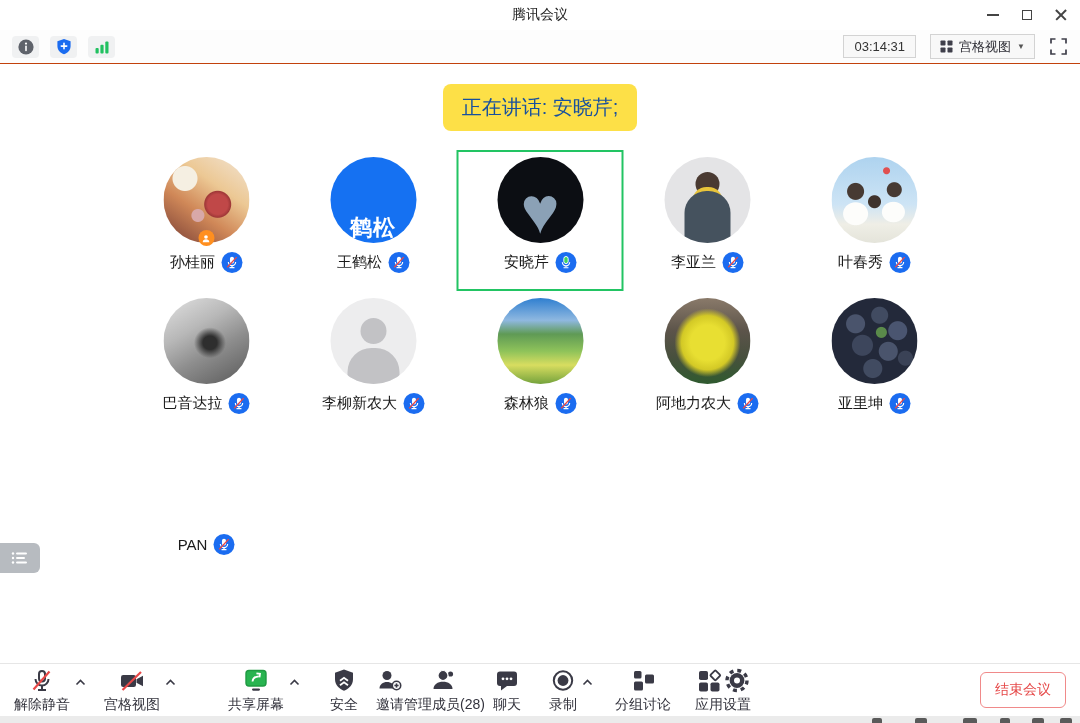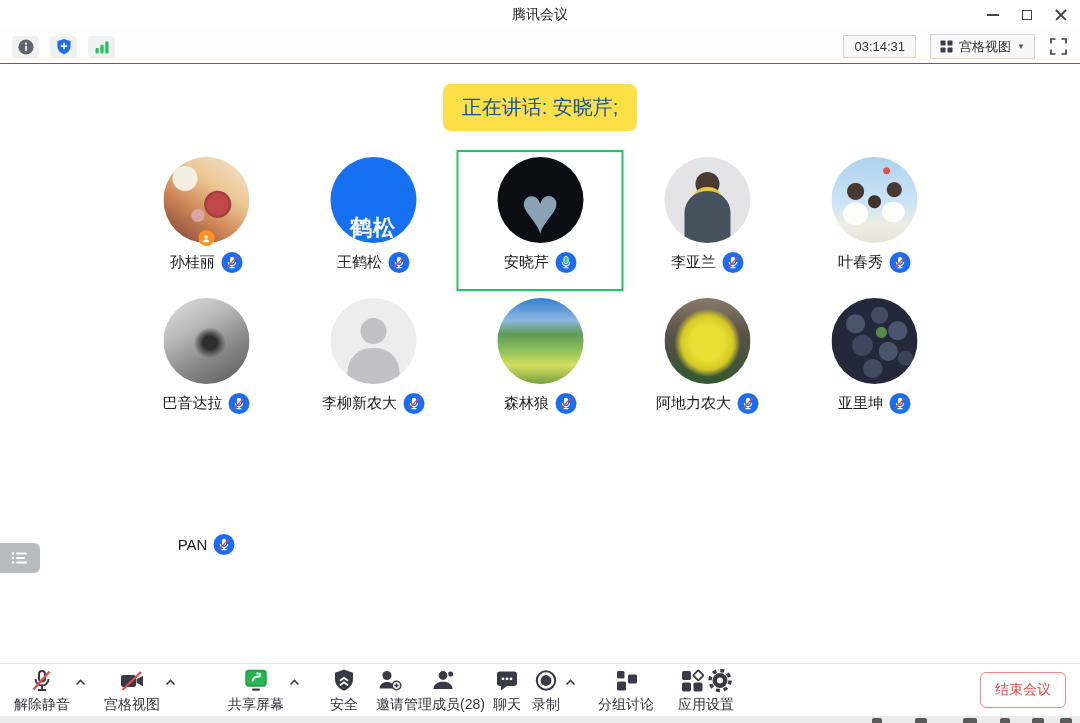--- a/index.html
+++ b/index.html
@@ -434,21 +434,21 @@
     <div class="ico">
       <svg width="28" height="28" viewBox="0 0 28 28">
         <circle cx="20.5" cy="7" r="2.6" fill="#3a3a46"></circle>
         <circle cx="13" cy="8.5" r="5" fill="#3a3a46" stroke="#fff" stroke-width="1.2"></circle>
         <path d="M3.5 22c0-4.6 4.2-7.2 9.5-7.2s9.5 2.6 9.5 7.2z" fill="#3a3a46"></path>
       </svg>
     </div>
     <span>管理成员(28)</span>
   </div>
 
-  <div class="tb-item" style="margin-right:11px">
+  <div class="tb-item" style="margin-right:28px">
     <div class="ico">
       <svg width="28" height="28" viewBox="0 0 28 28">
         <rect x="4" y="4.5" width="20" height="14.5" rx="3" fill="#3a3a46"></rect>
         <path d="M8 18l0 5.5 6-4.5z" fill="#3a3a46"></path>
         <circle cx="10" cy="11.8" r="1.4" fill="#fff"></circle>
         <circle cx="14" cy="11.8" r="1.4" fill="#fff"></circle>
         <circle cx="18" cy="11.8" r="1.4" fill="#fff"></circle>
       </svg>
     </div>
     <span>聊天</span>

